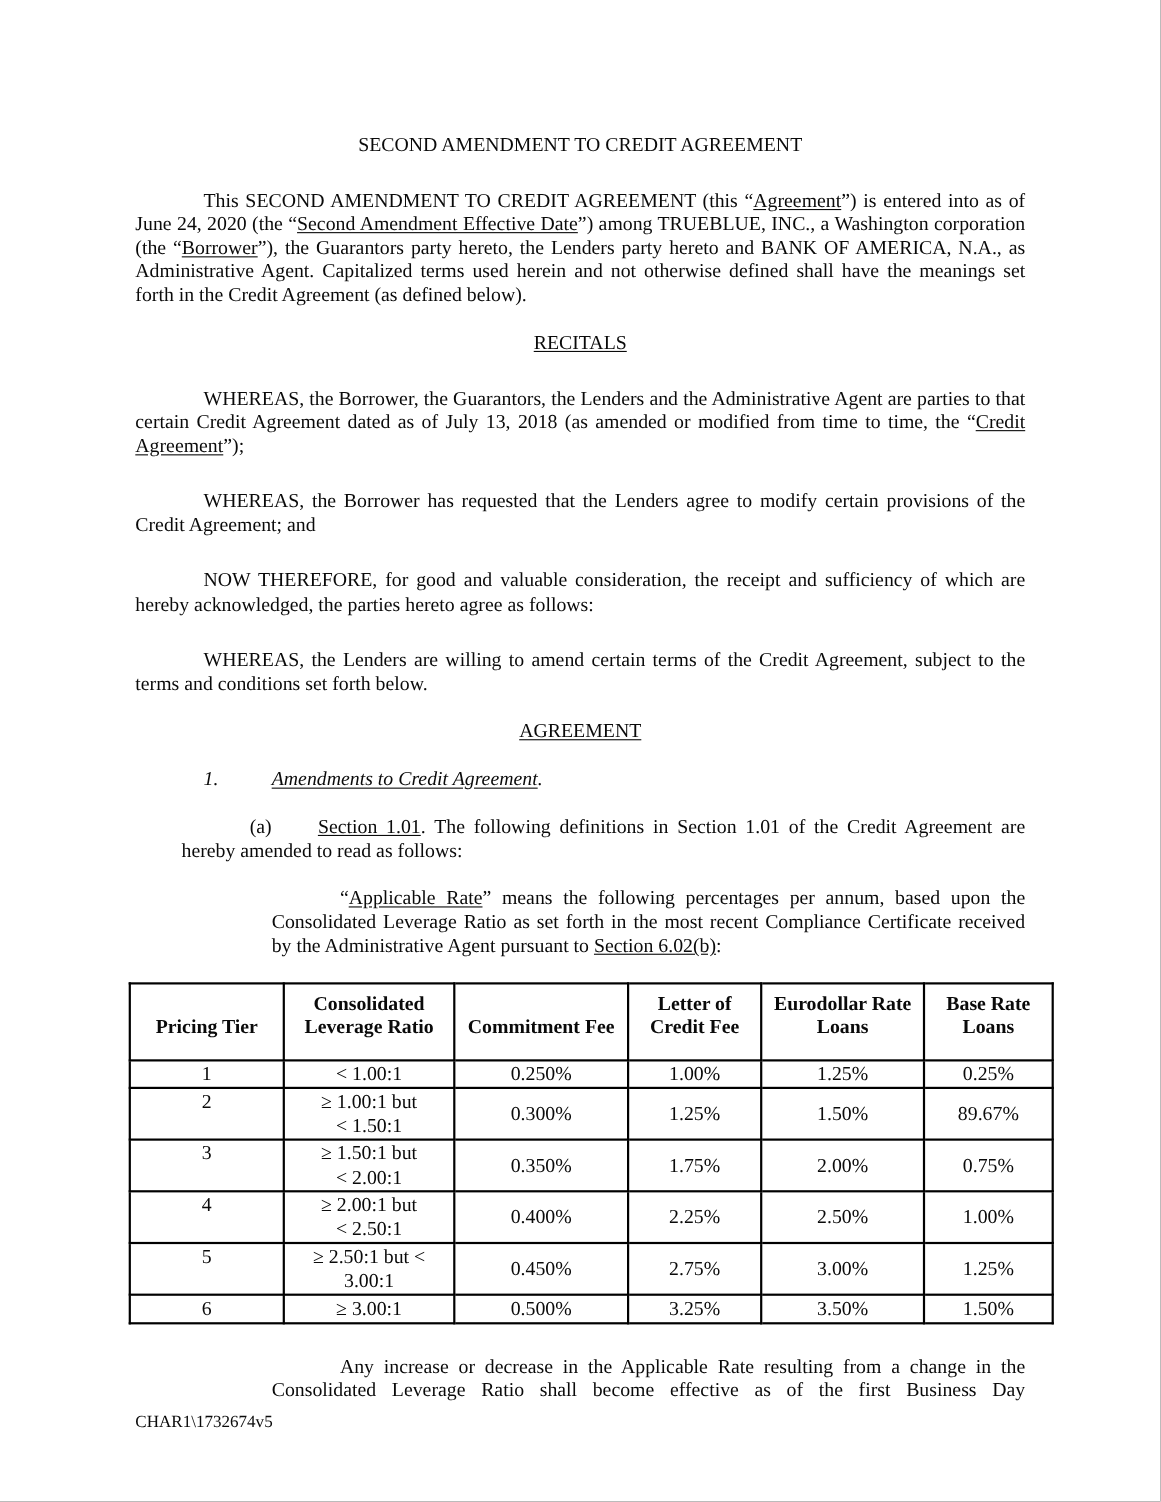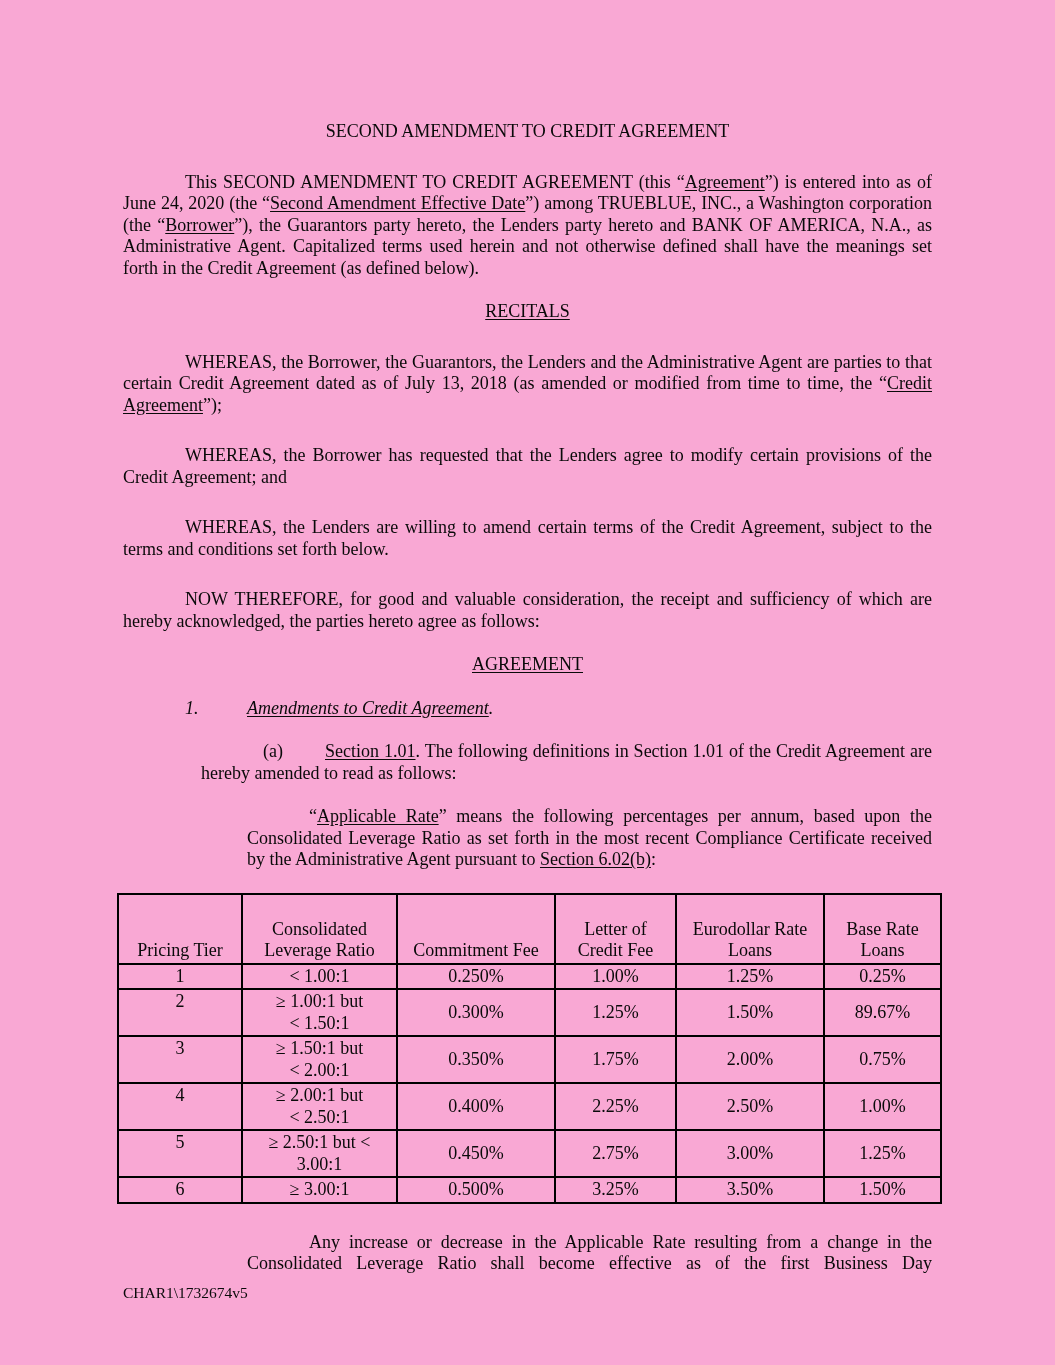--- a/index.html
+++ b/index.html
@@ -1,21 +1,21 @@
 <!DOCTYPE html>
 <html><head>
 <meta charset="utf-8">
 <style>
   * { margin: 0; padding: 0; box-sizing: border-box; }
   html, body { background: #888; }
   .page {
     position: relative;
     width: 1055px;
     height: 1365px;
-    background: #f9a8d4;
+    background: #ffffff;
     color: #0a0a0a;
     font-family: "Liberation Serif", "DejaVu Serif", serif;
     font-size: 18px;
     line-height: 21.5px;
     padding: 121px 123px 0 123px;
     overflow: hidden;
     margin: 0 auto;
   }
   p { margin: 0 0 22px 0; }
   .body-p {
@@ -34,21 +34,21 @@
   .num {
     display: inline-block;
     width: 62px;
     text-indent: 0;
   }
   .item-1 {
     text-indent: 62px;
     font-style: italic;
   }
   .item-a {
-    margin-left: 78px;
+    margin-left: 42px;
     text-indent: 62px;
     text-align: justify;
   }
   .block-indent {
     margin-left: 124px;
     text-indent: 62px;
     text-align: justify;
   }
   .justify-last { text-align-last: justify; }
   table.rate-table {
@@ -59,25 +59,25 @@
   }
   .rate-table th, .rate-table td {
     border: 2px solid #000;
     text-align: center;
     font-weight: normal;
     font-size: 18px;
     line-height: 21.5px;
     padding: 1px 2px;
     white-space: pre-line;
   }
-  .rate-table th { vertical-align: bottom; height: 70px; padding-bottom: 1px; }
+  .rate-table th { vertical-align: bottom; height: 70px; padding-bottom: 18px; font-weight: bold; }
   .rate-table td { vertical-align: middle; }
   .rate-table tr.r-single td { height: 24px; }
   .rate-table tr.r-double td { height: 44px; }
-  .col-tier { width: 124px; }
+  .col-tier { width: 140px; }
   .col-ratio { width: 155px; }
   .col-commit { width: 158px; margin-left: 32px; }
   .col-loc { width: 121px; }
   .col-euro { width: 148px; }
   .col-base { width: 117px; }
   .footer-id {
     position: absolute;
     left: 123px;
     top: 1284px;
     font-size: 15.5px;
@@ -92,23 +92,23 @@
   <p class="h-center"><span class="u" style="text-decoration:none">SECOND AMENDMENT TO CREDIT AGREEMENT</span></p>
 
   <p class="body-p"><span>This SECOND AMENDMENT TO CREDIT AGREEMENT (this “</span><span class="u">Agreement</span><span>”) is entered into as of June 24, 2020 (the “</span><span class="u">Second Amendment Effective Date</span><span>”) among TRUEBLUE, INC., a Washington corporation (the “</span><span class="u">Borrower</span><span>”), the Guarantors party hereto, the Lenders party hereto and BANK OF AMERICA, N.A., as Administrative Agent.  Capitalized terms used herein and not otherwise defined shall have the meanings set forth in the Credit Agreement (as defined below).</span></p>
 
   <p class="h-center"><span class="u">RECITALS</span></p>
 
   <p class="body-p"><span>WHEREAS, the Borrower, the Guarantors, the Lenders and the Administrative Agent are parties to that certain Credit Agreement dated as of July 13, 2018 (as amended or modified from time to time, the “</span><span class="u">Credit Agreement</span><span>”);</span></p>
 
   <p class="body-p">WHEREAS, the Borrower has requested that the Lenders agree to modify certain provisions of the Credit Agreement; and</p>
 
+  <p class="body-p">NOW THEREFORE, for good and valuable consideration, the receipt and sufficiency of which are hereby acknowledged, the parties hereto agree as follows:</p>
+
   <p class="body-p">WHEREAS, the Lenders are willing to amend certain terms of the Credit Agreement, subject to the terms and conditions set forth below.</p>
-
-  <p class="body-p">NOW THEREFORE, for good and valuable consideration, the receipt and sufficiency of which are hereby acknowledged, the parties hereto agree as follows:</p>
 
   <p class="h-center"><span class="u">AGREEMENT</span></p>
 
   <p class="item-1"><span class="num">1.</span><span class="u">Amendments to Credit Agreement</span><span>.</span></p>
 
   <p class="item-a"><span class="num">(a)</span><span class="u">Section 1.01</span><span>.  The following definitions in Section 1.01 of the Credit Agreement are hereby amended to read as follows:</span></p>
 
   <p class="block-indent"><span>“</span><span class="u">Applicable Rate</span><span>” means the following percentages per annum, based upon the Consolidated Leverage Ratio as set forth in the most recent Compliance Certificate received by the Administrative Agent pursuant to </span><span class="u">Section 6.02(b)</span><span>:</span></p>
 
   <table class="rate-table">

